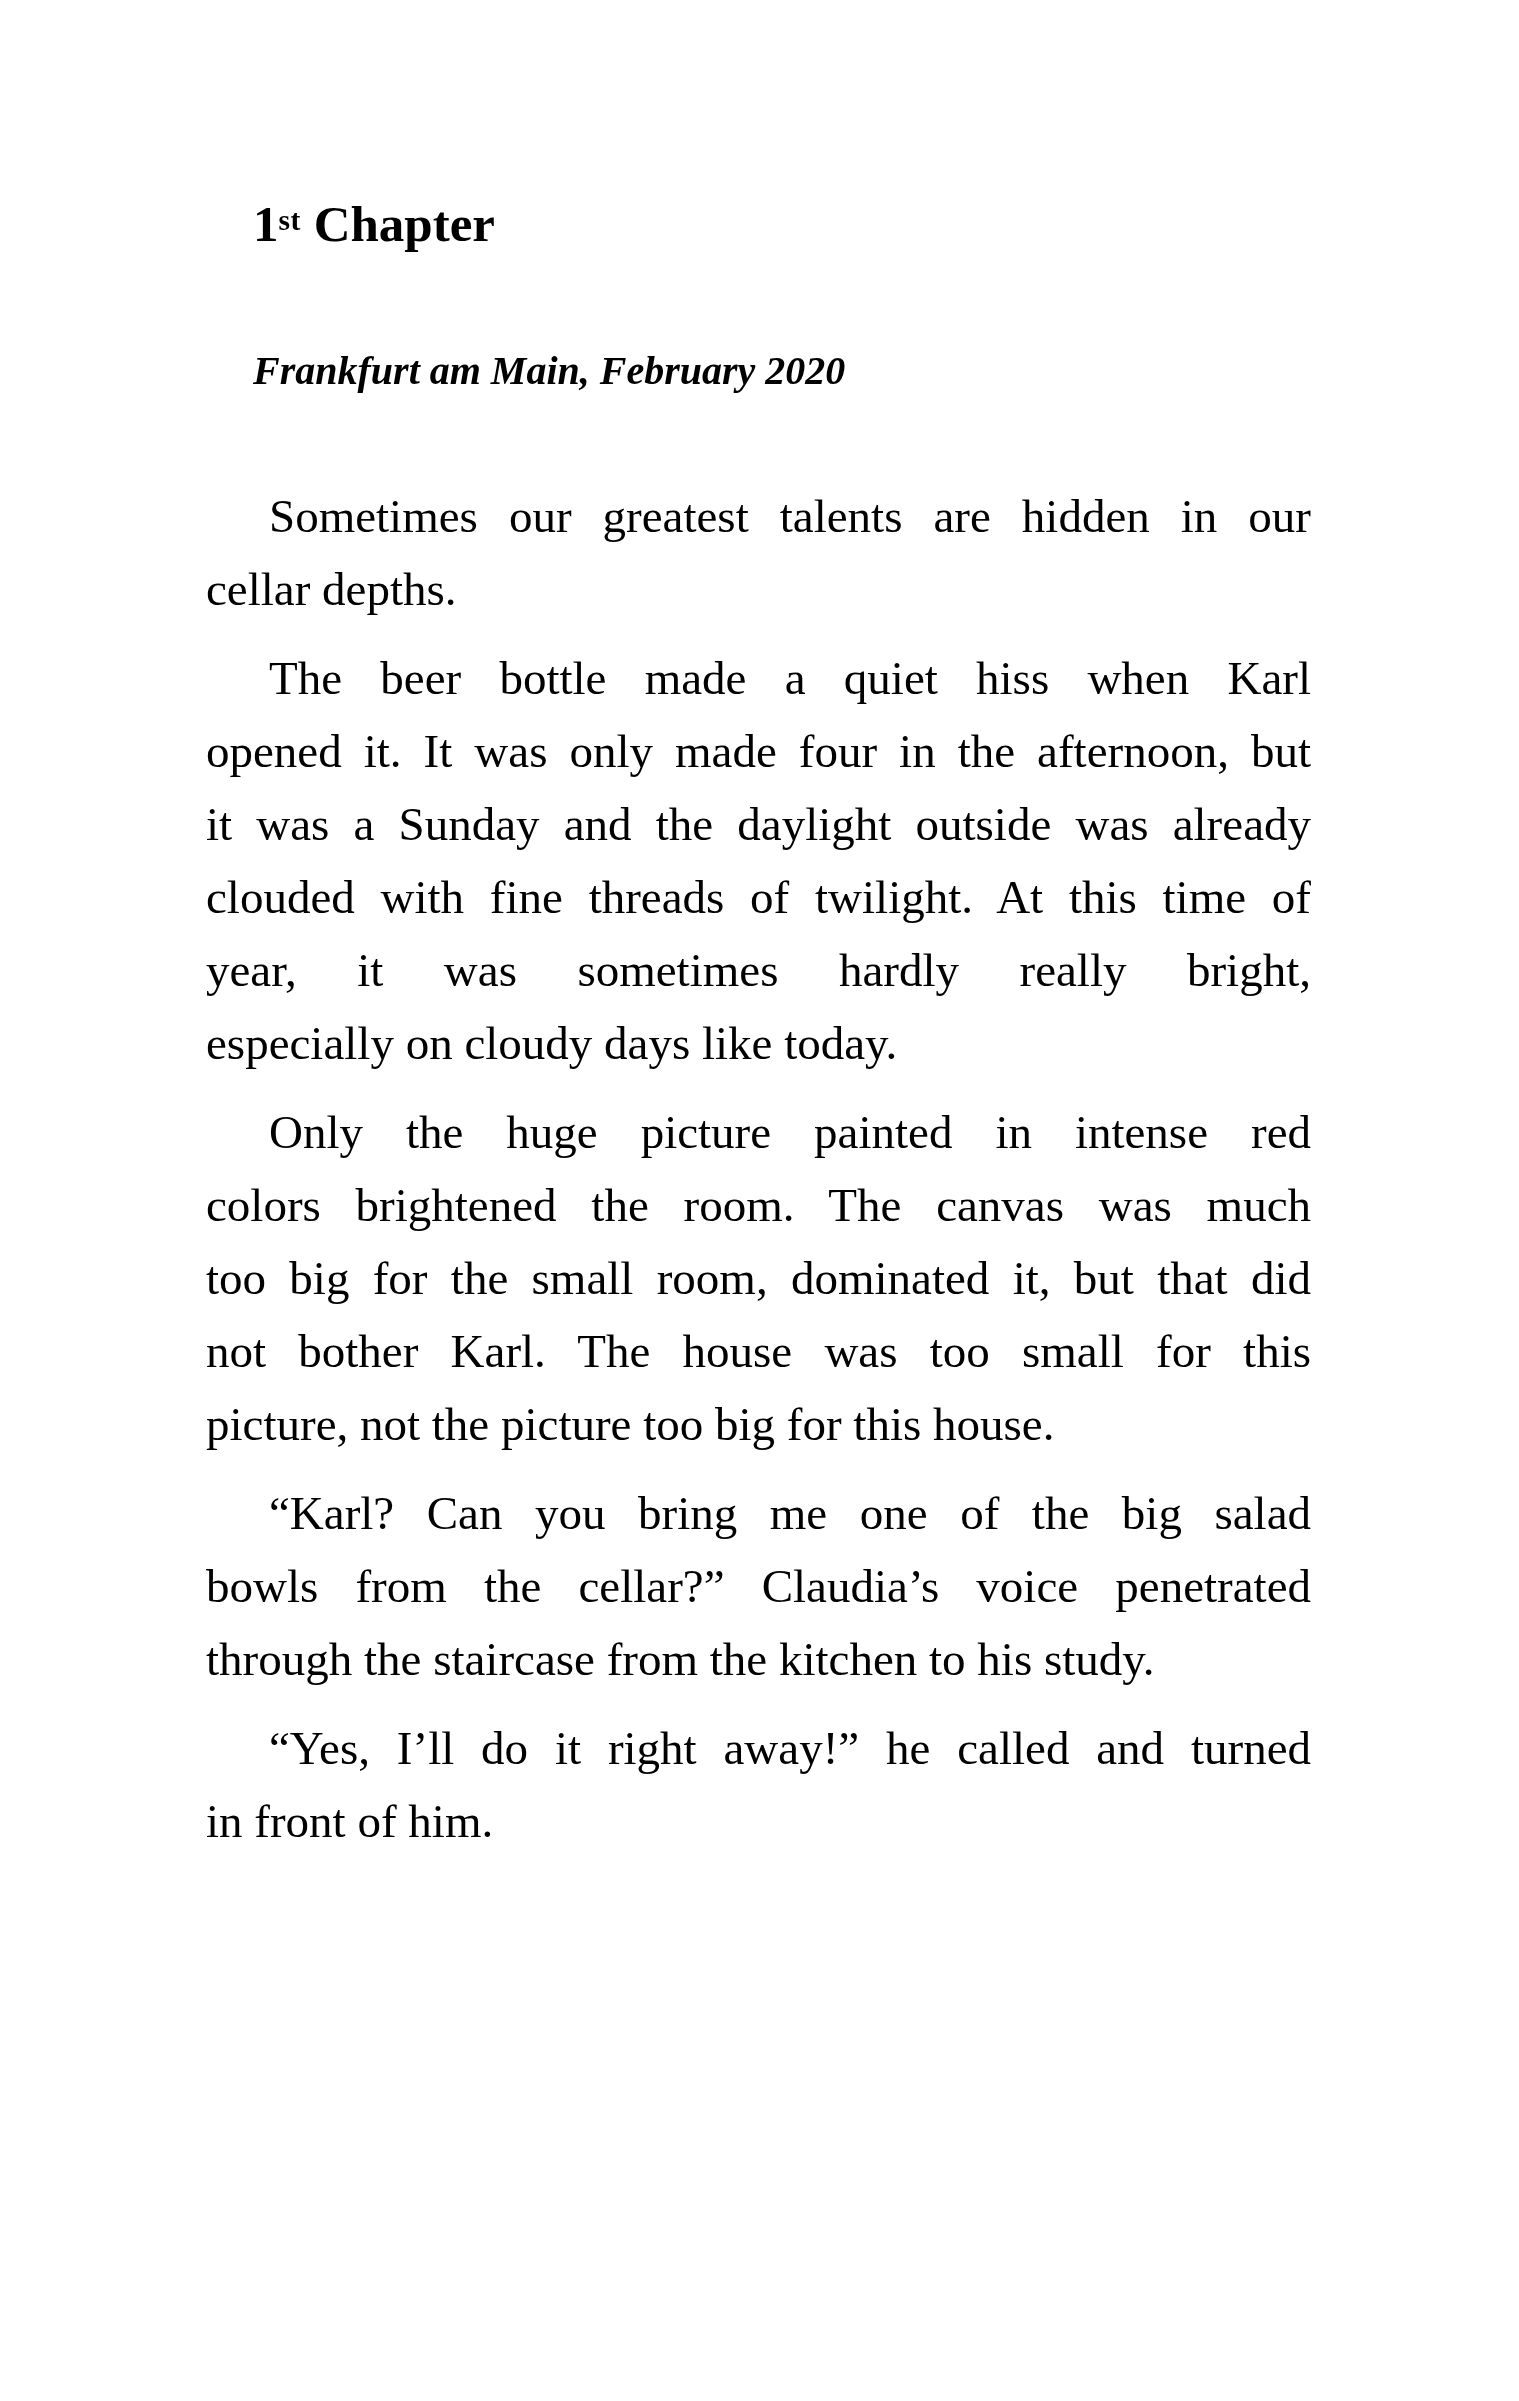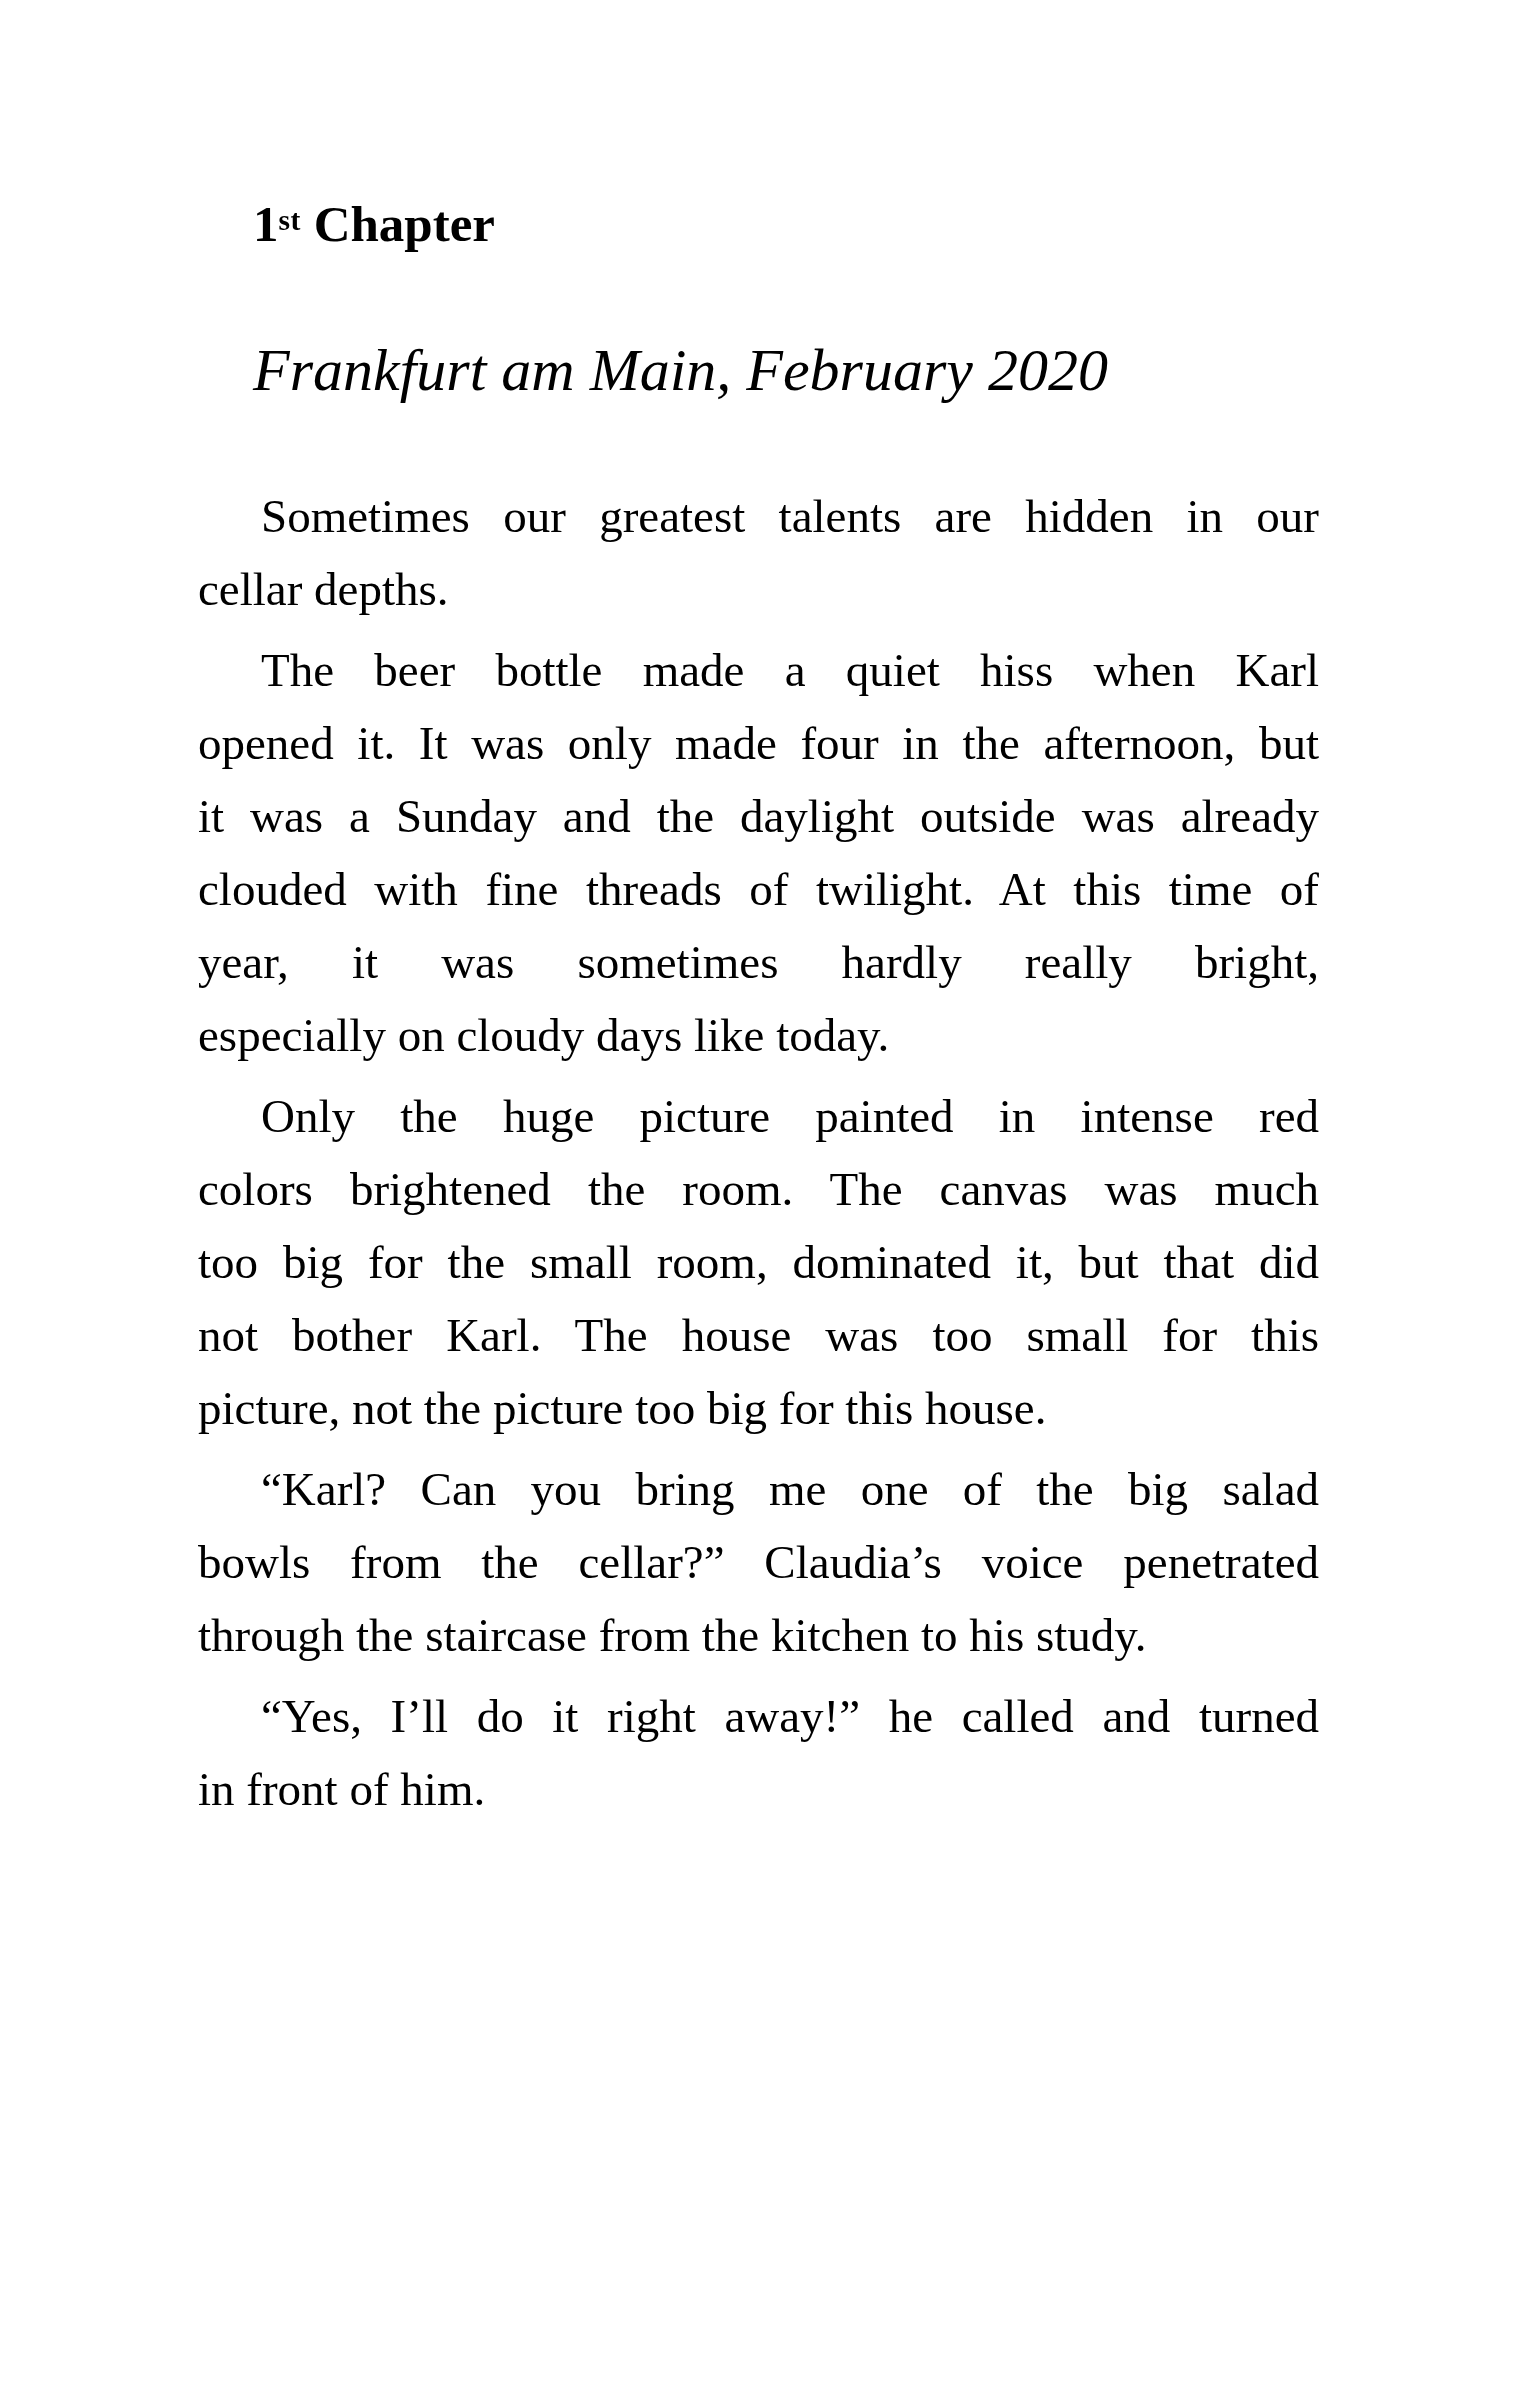--- a/index.html
+++ b/index.html
@@ -25,28 +25,29 @@
     text-indent: 63px;
     margin: 0 0 73px 0;
     white-space: nowrap;
   }
   .heading sup {
     font-size: 0.58em;
     vertical-align: 0.38em;
     letter-spacing: 0.5px;
   }
   .subtitle {
-    font-size: 60px;
+    font-size: 40px;
     font-style: italic;
     line-height: 73px;
     text-indent: 63px;
     margin: 0 0 73px 0;
     white-space: nowrap;
+    font-weight: bold;
   }
-  .para { margin: 8px; padding: 0; }
+  .para { margin: 16px; padding: 0; }
   .line {
     font-size: 47px;
     line-height: 73px;
     text-align: justify;
     text-align-last: justify;
     white-space: nowrap;
   }
   .line.first { text-indent: 63px; }
   .line.last {
     text-align-last: left;

